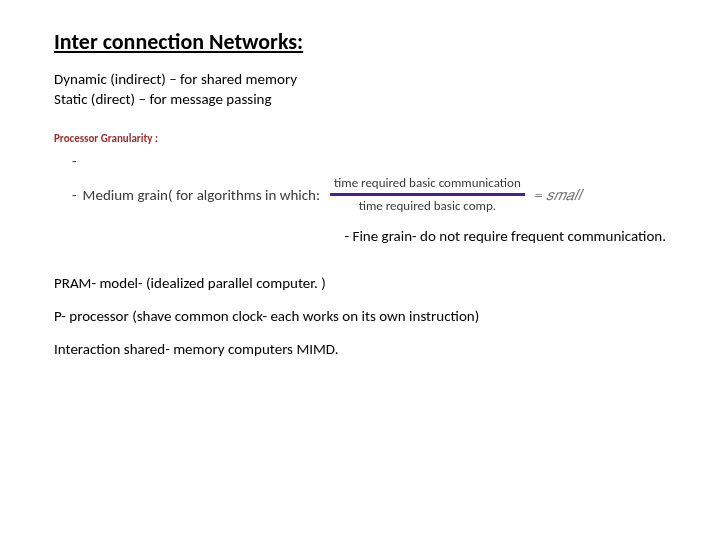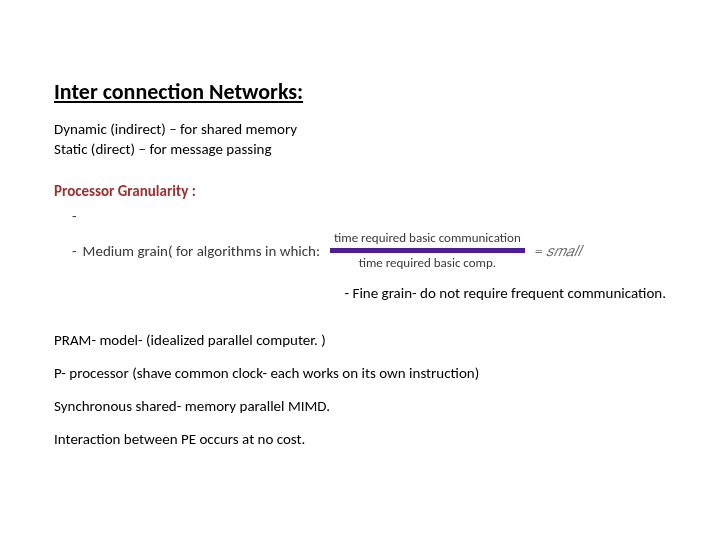--- a/index.html
+++ b/index.html
@@ -10,42 +10,42 @@
     background: #ffffff;
     font-family: Calibri, "Segoe UI", Arial, sans-serif;
     color: #000000;
     overflow: hidden;
   }
   .slide {
     position: relative;
     width: 720px;
     height: 540px;
     box-sizing: border-box;
-    padding: 78px 54px 0 54px;
+    padding: 28px 54px 0 54px;
   }
   .title {
     font-size: 22px;
     font-weight: bold;
     color: #000000;
     text-decoration: underline;
     margin-bottom: 14px;
   }
   .body-line {
     font-size: 15px;
     line-height: 1.35;
     color: #000000;
   }
   .block1 {
     margin-bottom: 22px;
   }
   .image-region {
     margin-bottom: 10px;
   }
   .gran-header {
-    font-size: 15px;
+    font-size: 11px;
     color: #9b3030;
     font-weight: 600;
     margin-bottom: 4px;
   }
   .gran-list {
     padding-left: 18px;
   }
   .gran-item {
     font-size: 15px;
     color: #3a3a3a;
@@ -64,21 +64,21 @@
     vertical-align: middle;
     font-size: 13px;
     color: #3a3a3a;
     margin: 0 4px;
   }
   .fraction .num, .fraction .den {
     padding: 0 4px;
     white-space: nowrap;
   }
   .fraction .num {
-    border-bottom: 5px solid #4c1d95;
+    border-bottom: 3px solid #4c1d95;
   }
   .eq-small {
     font-style: italic;
     font-family: "Cambria Math", Cambria, serif;
     color: #737373;
   }
   .fine-line {
     font-size: 15px;
     color: #000000;
     margin: 6px 0 28px 6px;
@@ -117,17 +117,16 @@
         <span class="eq-small">= 𝑠𝑚𝑎𝑙𝑙</span>
       </div>
     </div>
   </div>
 
   <div class="fine-line"> - Fine grain- do not require frequent communication.</div>
 
   <div class="pram-block">
     <div class="body-line">PRAM- model- (idealized parallel computer. )</div>
     <div class="body-line">P- processor (shave common clock- each works on its own instruction)</div>
-    <div class="body-line">Synchronous shared- memory parallel MIMD.</div>
-    <div class="body-line">Interaction between PE occurs at no cost.</div>
+    <div class="body-line">Interaction shared- memory computers MIMD.</div>
   </div>
 
 </div>
 
 </body></html>

